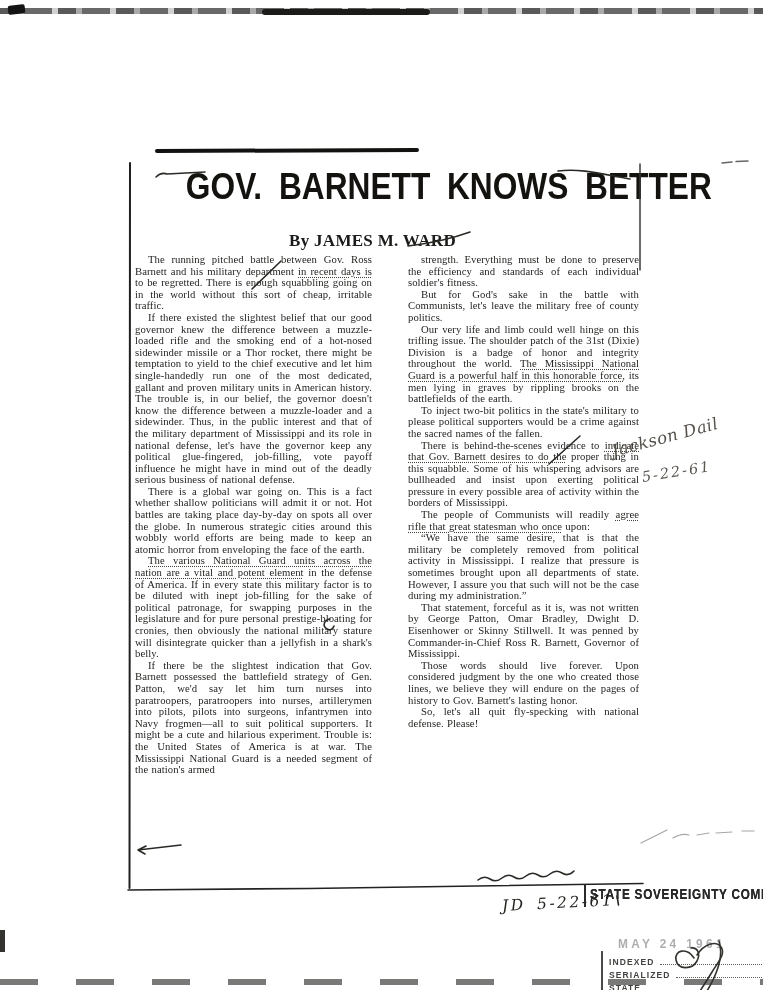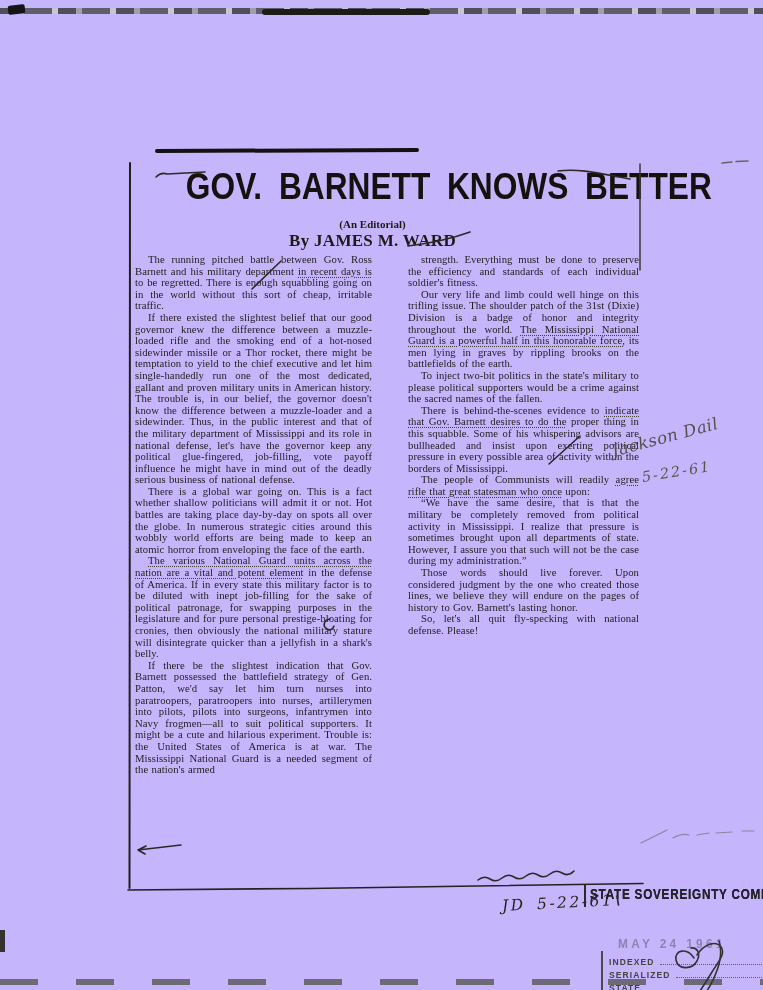--- a/index.html
+++ b/index.html
@@ -1,18 +1,18 @@
 <!DOCTYPE html>
 <html><head>
 <meta charset="utf-8">
 <style>
   html,body{margin:0;padding:0;background:#e8e8e6;}
   .page{
     position:relative;width:763px;height:990px;margin:0 auto;
-    background:#c4b5fd;overflow:hidden;
+    background:#ffffff;overflow:hidden;
     font-family:"Liberation Serif",serif;color:#1d1c1a;
   }
   
   .edge-top{position:absolute;left:0;top:8px;width:763px;height:6px;opacity:.85;
     background:repeating-linear-gradient(90deg,#3c3c3c 0 18px,#9a9a9a 18px 24px,#4e4e4e 24px 52px,#c9c9c9 52px 58px);}
   .edge-top-dark{position:absolute;left:262px;top:9px;width:168px;height:6px;background:#1b1b1a;border-radius:3px;}
   .corner-mark{position:absolute;left:8px;top:5px;width:17px;height:9px;background:#141414;border-radius:2px;transform:rotate(-7deg);}
   .edge-bottom{position:absolute;left:0;top:979px;width:763px;height:6px;opacity:.8;
     background:repeating-linear-gradient(90deg,#585856 0 38px,rgba(0,0,0,0) 38px 76px);}
   .left-nub{position:absolute;left:0;top:930px;width:5px;height:22px;background:#34332f;}
@@ -68,37 +68,38 @@
 
   <div class="edge-top"></div>
   <div class="edge-top-dark"></div>
   <div class="corner-mark"></div>
   <div class="edge-bottom"></div>
   <div class="left-nub"></div>
 
   <div class="headline">
     <span class="headline-inner">GOV. BARNETT KNOWS BETTER</span>
   </div>
-  <div class="editorial">(An Editorial)</div>
   <div class="byline">By JAMES M. WARD</div>
 
   <div class="col col-left">
       <p class="para"><span>The running pitched battle between Gov. Ross Barnett and his military department </span><span class="pen-underline">in recent days is</span><span> to be regretted. There is enough squabbling going on in the world without this sort of cheap, irritable traffic.</span></p>
       <p class="para"><span>If there existed the slightest belief that our good governor knew the difference between a muzzle-loaded rifle and the smoking end of a hot-nosed sidewinder missile or a Thor rocket, there might be temptation to yield to the chief executive and let him single-handedly run one of the most dedicated, gallant and proven military units in American history. The trouble is, in our belief, the governor doesn't know the difference between a muzzle-loader and a sidewinder. Thus, in the public interest and that of the military department of Mississippi and its role in national defense, let's have the governor keep any political glue-fingered, job-filling, vote payoff influence he might have in mind out of the deadly serious business of national defense.</span></p>
       <p class="para"><span>There is a global war going on. This is a fact whether shallow politicians will admit it or not. Hot battles are taking place day-by-day on spots all over the globe. In numerous strategic cities around this wobbly world efforts are being made to keep an atomic horror from enveloping the face of the earth.</span></p>
       <p class="para"><span class="pen-underline">The various National Guard units across the nation are a vital and potent element</span><span> in the defense of America. If in every state this military factor is to be diluted with inept job-filling for the sake of political patronage, for swapping purposes in the legislature and for pure personal prestige-bloating for cronies, then obviously the national military stature will disintegrate quicker than a jellyfish in a shark's belly.</span></p>
       <p class="para"><span>If there be the slightest indication that Gov. Barnett possessed the battlefield strategy of Gen. Patton, we'd say let him turn nurses into paratroopers, paratroopers into nurses, artillerymen into pilots, pilots into surgeons, infantrymen into Navy frogmen—all to suit political supporters. It might be a cute and hilarious experiment. Trouble is: the United States of America is at war. The Mississippi National Guard is a needed segment of the nation's armed</span></p>
     </div>
   <div class="col col-right">
       <p class="para"><span>strength. Everything must be done to preserve the efficiency and standards of each individual soldier's fitness.</span></p>
+      <p class="para"><span>But for God's sake in the battle with Communists, let's leave the military free of county politics.</span></p>
       <p class="para"><span>Our very life and limb could well hinge on this trifling issue. The shoulder patch of the 31st (Dixie) Division is a badge of honor and integrity throughout the world. </span><span class="pen-underline">The Mississippi National Guard is a powerful half in this honorable force,</span><span> its men lying in graves by rippling brooks on the battlefields of the earth.</span></p>
       <p class="para"><span>To inject two-bit politics in the state's military to please political supporters would be a crime against the sacred names of the fallen.</span></p>
       <p class="para"><span>There is behind-the-scenes evidence to </span><span class="pen-underline">indicate that Gov. Barnett desires to do the</span><span> proper thing in this squabble. Some of his whispering advisors are bullheaded and insist upon exerting political pressure in every possible area of activity within the borders of Mississippi.</span></p>
       <p class="para"><span>The people of Communists will readily </span><span class="pen-underline">agree rifle that great statesman who once</span><span> upon:</span></p>
       <p class="para"><span>“We have the same desire, that is that the military be completely removed from political activity in Mississippi. I realize that pressure is sometimes brought upon all departments of state. However, I assure you that such will not be the case during my administration.”</span></p>
+      <p class="para"><span>That statement, forceful as it is, was not written by George Patton, Omar Bradley, Dwight D. Eisenhower or Skinny Stillwell. It was penned by Commander-in-Chief Ross R. Barnett, Governor of Mississippi.</span></p>
       <p class="para"><span>Those words should live forever. Upon considered judgment by the one who created those lines, we believe they will endure on the pages of history to Gov. Barnett's lasting honor.</span></p>
       <p class="para"><span>So, let's all quit fly-specking with national defense. Please!</span></p>
     </div>
 
   <div class="hand hand-source">Jackson Dail</div>
   <div class="hand hand-source-date">5-22-61</div>
   <div class="hand hand-initials">JD 5-22-61</div>
 
   <div class="stamp-commission">
     <span class="stamp-commission-inner">STATE SOVEREIGNTY COMMISSION</span>

